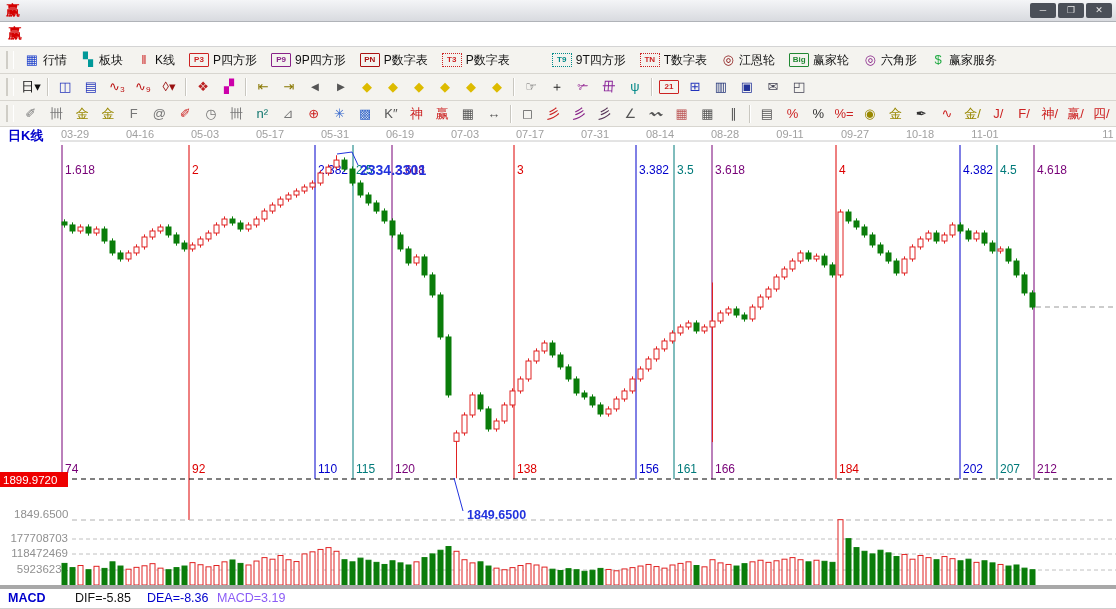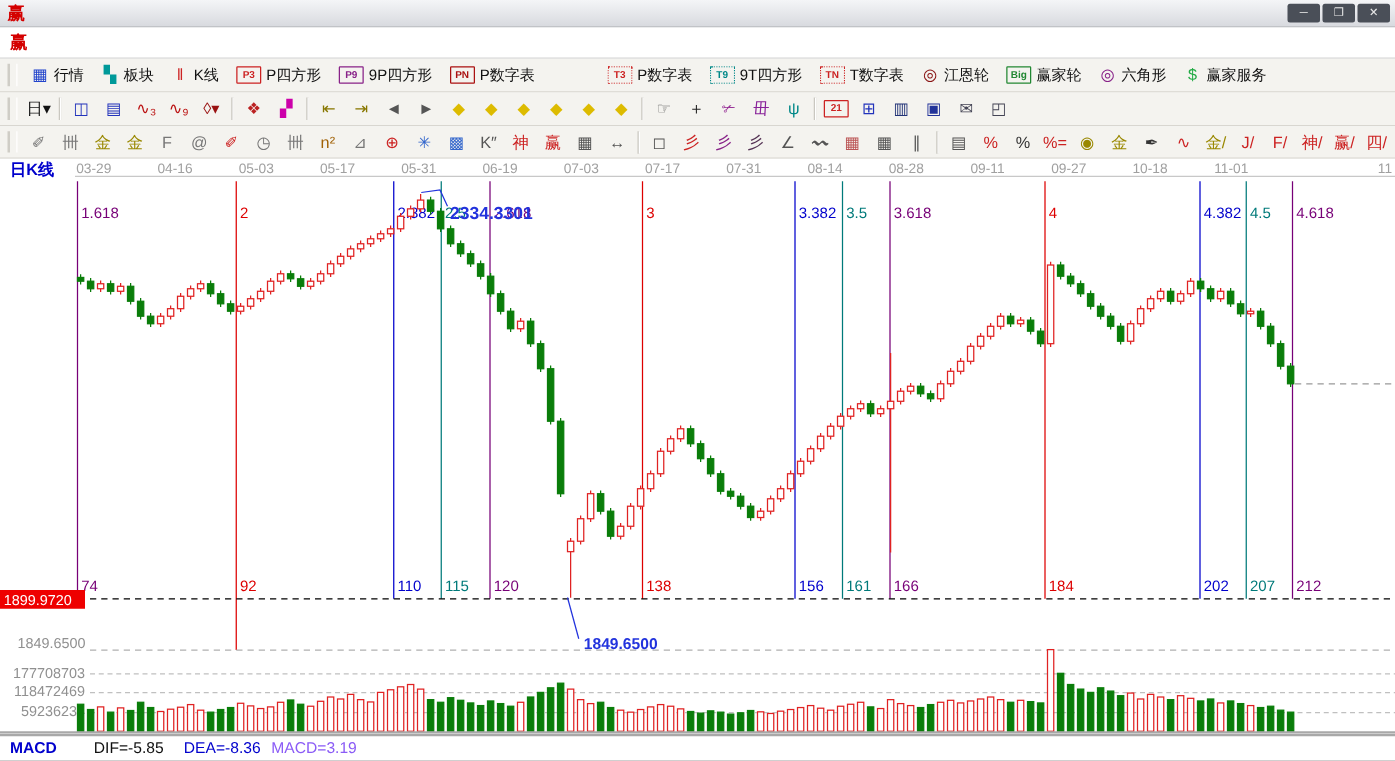--- a/index.html
+++ b/index.html
@@ -70,25 +70,25 @@
     </span>
     <span class="tb-btn">
       <span class="ico mini-box" style="color: rgb(136, 34, 136);">P9</span>
       <span>9P四方形</span>
     </span>
     <span class="tb-btn">
       <span class="ico mini-box" style="color: rgb(170, 17, 17);">PN</span>
       <span>P数字表</span>
     </span>
     <span class="tb-btn">
-      <span class="ico mini-box dotted" style="color: rgb(204, 34, 34); margin-left: 44px;">T3</span>
+      <span class="ico mini-box dotted" style="color: rgb(204, 34, 34);">T3</span>
       <span>P数字表</span>
     </span>
     <span class="tb-btn">
-      <span class="ico mini-box dotted" style="color: rgb(0, 136, 136);">T9</span>
+      <span class="ico mini-box dotted" style="color: rgb(0, 136, 136); margin-left: 28px;">T9</span>
       <span>9T四方形</span>
     </span>
     <span class="tb-btn">
       <span class="ico mini-box dotted" style="color: rgb(204, 34, 34);">TN</span>
       <span>T数字表</span>
     </span>
     <span class="tb-btn">
       <span class="ico" style="color: rgb(136, 17, 17);">◎</span>
       <span>江恩轮</span>
     </span>
@@ -225,21 +225,21 @@
     <span class="tb-ibtn">
       <span class="ico" style="color: rgb(204, 34, 34);">✐</span>
     </span>
     <span class="tb-ibtn">
       <span class="ico" style="color: rgb(119, 119, 119);">◷</span>
     </span>
     <span class="tb-ibtn">
       <span class="ico" style="color: rgb(119, 119, 119);">卌</span>
     </span>
     <span class="tb-ibtn">
-      <span class="ico" style="color: #a16207;">n²</span>
+      <span class="ico" style="color: #0f766e;">n²</span>
     </span>
     <span class="tb-ibtn">
       <span class="ico" style="color: rgb(119, 119, 119);">⊿</span>
     </span>
     <span class="tb-ibtn">
       <span class="ico" style="color: rgb(204, 34, 34);">⊕</span>
     </span>
     <span class="tb-ibtn">
       <span class="ico" style="color: rgb(51, 102, 204);">✳</span>
     </span>

